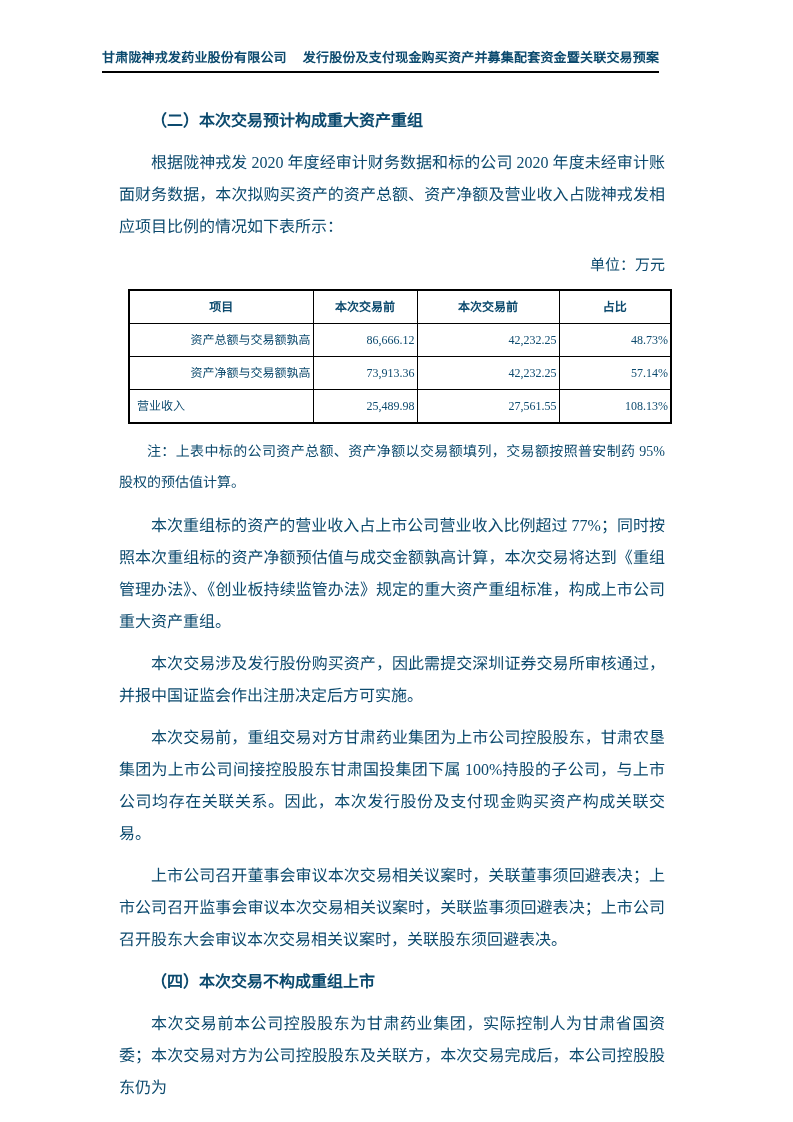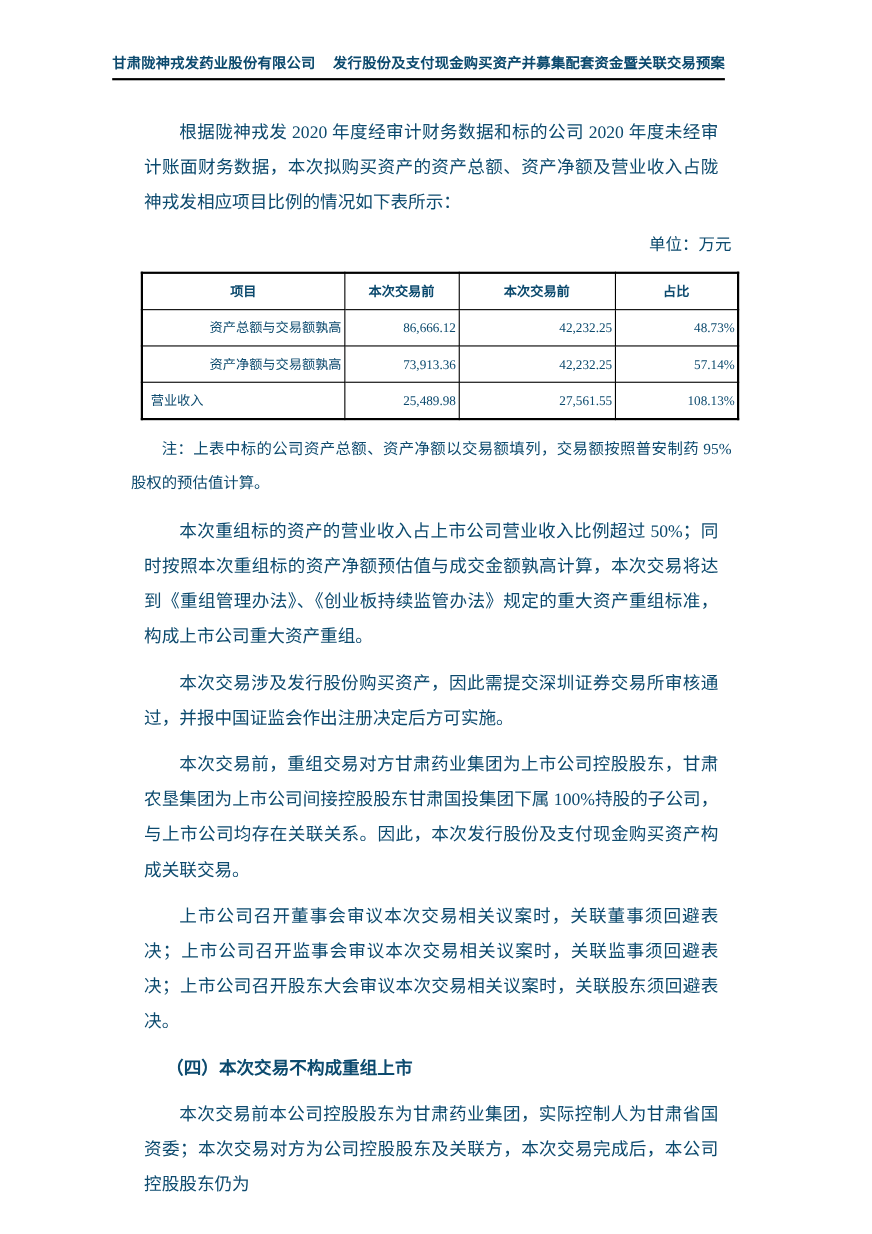--- a/index.html
+++ b/index.html
@@ -37,21 +37,21 @@
     line-height: 32px;
     text-align: justify;
   }
   .section-heading {
     font-size: 16px;
     font-weight: bold;
     margin: 10px 0;
     text-indent: 2em;
     line-height: 32px;
   }
-  .content p { margin: 10px 12px; text-indent: 2em; }
+  .content p { margin: 10px 0; text-indent: 2em; }
 
   .unit-label {
     margin: 12px 0 14px 9px;
     width: 537px;
     text-align: right;
     font-size: 15px;
     line-height: 20px;
     text-indent: 0;
   }
 
@@ -90,20 +90,21 @@
 <body>
 
 <div class="page">
 
   <div class="running-header">
     <span class="company">甘肃陇神戎发药业股份有限公司</span><span>发行股份及支付现金购买资产并募集配套资金暨关联交易预案</span>
   </div>
 
   <div class="content">
 
+    <div class="section-heading">（二）本次交易预计构成重大资产重组</div>
 
     <p>根据陇神戎发 2020 年度经审计财务数据和标的公司 2020 年度未经审计账面财务数据，本次拟购买资产的资产总额、资产净额及营业收入占陇神戎发相应项目比例的情况如下表所示：</p>
 
     <div class="unit-label">单位：万元</div>
 
     <table class="fin-table">
       <colgroup>
         <col class="c-item">
           <col class="c-listed">
           <col class="c-target">
@@ -134,21 +135,21 @@
           <td class="cell-item">营业收入</td>
           <td class="cell-num">25,489.98</td>
           <td class="cell-num">27,561.55</td>
           <td class="cell-num">108.13%</td>
         </tr>
       </tbody>
     </table>
 
     <p class="table-note">注：上表中标的公司资产总额、资产净额以交易额填列，交易额按照普安制药 95%股权的预估值计算。</p>
 
-    <p>本次重组标的资产的营业收入占上市公司营业收入比例超过 50%；同时按照本次重组标的资产净额预估值与成交金额孰高计算，本次交易将达到《重组管理办法》、《创业板持续监管办法》规定的重大资产重组标准，构成上市公司重大资产重组。</p>
+    <p>本次重组标的资产的营业收入占上市公司营业收入比例超过 77%；同时按照本次重组标的资产净额预估值与成交金额孰高计算，本次交易将达到《重组管理办法》、《创业板持续监管办法》规定的重大资产重组标准，构成上市公司重大资产重组。</p>
 
     <p>本次交易涉及发行股份购买资产，因此需提交深圳证券交易所审核通过，并报中国证监会作出注册决定后方可实施。</p>
 
 
     <p>本次交易前，重组交易对方甘肃药业集团为上市公司控股股东，甘肃农垦集团为上市公司间接控股股东甘肃国投集团下属 100%持股的子公司，与上市公司均存在关联关系。因此，本次发行股份及支付现金购买资产构成关联交易。</p>
 
     <p>上市公司召开董事会审议本次交易相关议案时，关联董事须回避表决；上市公司召开监事会审议本次交易相关议案时，关联监事须回避表决；上市公司召开股东大会审议本次交易相关议案时，关联股东须回避表决。</p>
 
     <div class="section-heading">（四）本次交易不构成重组上市</div>
 

